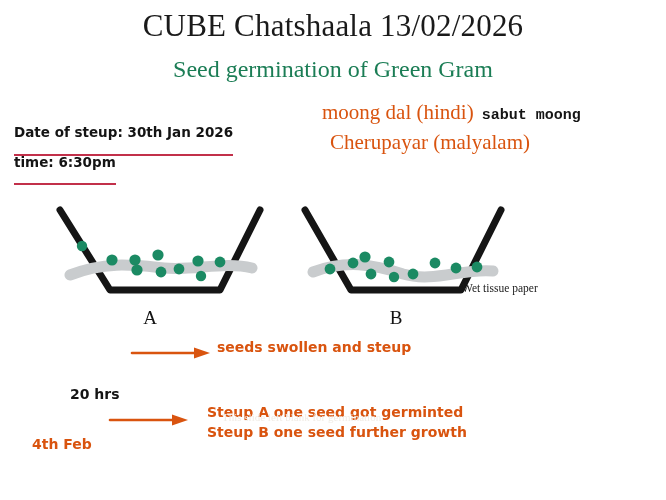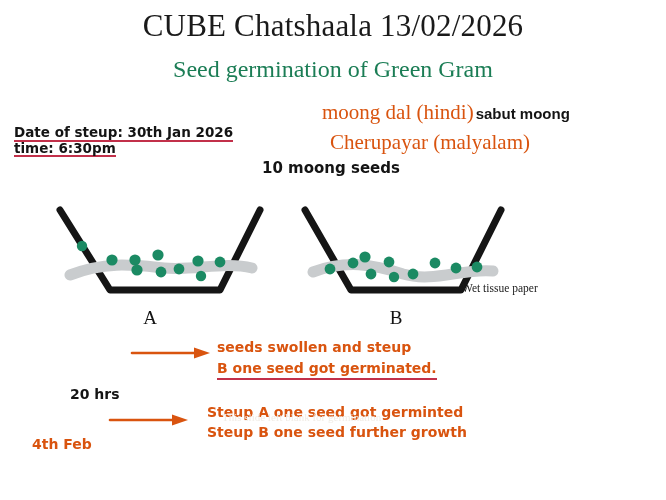--- a/index.html
+++ b/index.html
@@ -47,40 +47,40 @@
     left: 14px; top: 126px;
     font-family: "DejaVu Sans", sans-serif;
     font-size: 13.5px;
     font-weight: 700;
     color: #141414;
     line-height: 1.0;
   }
   .u-red {
     display: inline-block;
     border-bottom: 2.4px solid #c2304a;
-    padding-bottom: 0;
+    padding-bottom: 14px;
   }
   #setup-time-row { }
 
   
   #hindi-row {
     left: 322px; top: 100px;
     white-space: nowrap;
   }
   #hindi-name {
     font-family: "Liberation Serif", serif;
     font-size: 21px;
     color: #d9540f;
   }
   #sabut-name {
-    font-family: Liberation Sans, sans-serif;
+    font-family: Liberation Mono, monospace;
     font-size: 15px;
     font-weight: 700;
     color: #141414;
-    margin-left: 2px;
+    margin-left: 8px;
   }
   #malayalam-name {
     left: 330px; top: 130px;
     font-family: "Liberation Serif", serif;
     font-size: 21px;
     color: #d9540f;
     white-space: nowrap;
   }
   #seed-count {
     left: 262px; top: 159px;
@@ -179,21 +179,20 @@
       <span class="u-red">time: 6:30pm</span>
     </div>
   </div>
 
   <div class="abs" id="hindi-row">
     <span id="hindi-name">moong dal (hindi)</span><span id="sabut-name">sabut moong</span>
   </div>
 
   <div class="abs" id="malayalam-name">Cherupayar (malyalam)</div>
 
-  <div class="abs" id="seed-count">10 moong seeds</div>
 
   <div class="abs beaker-wrap" id="beaker-a-wrap">
     <svg width="230" height="110" viewBox="0 0 230 110">
 
       <path d="M 12 12 L 62 92 L 172 92 L 212 12" fill="none" stroke="#151515" stroke-width="7" stroke-linecap="round" stroke-linejoin="round"></path>
 
       <path d="M 22 77 C 58 63, 86 67, 116 70 C 146 73, 176 63, 204 70" fill="none" stroke="#c9ccce" stroke-width="11" stroke-linecap="round"></path>
       <g id="seeds-a">
           <circle cx="34" cy="48" r="5.2" fill="#1b8a63"></circle>
           <circle cx="64" cy="62" r="5.6" fill="#1b8a63"></circle>
@@ -233,23 +232,20 @@
   <div class="abs" id="tissue-label">Wet tissue paper</div>
 
   <div class="abs obs-sub" id="obs1-hrs">20 hrs</div>
   <div class="abs" id="obs1-arrow">
     <svg class="arrow-svg" width="84" height="16" viewBox="0 0 84 16">
       <line x1="2" y1="8" x2="66" y2="8" stroke="#d9540f" stroke-width="2.6" stroke-linecap="round"></line>
       <path d="M 64 2.5 L 80 8 L 64 13.5 Z" fill="#d9540f"></path>
     </svg>
   </div>
   <div class="abs obs-text" id="obs1-line1">seeds swollen and steup</div>
-  <div class="abs" id="obs1-line2">
-    <span class="obs-text u-red">B one seed got germinated.</span>
-  </div>
 
   <div class="abs obs-date" id="obs2-date">4th Feb</div>
   <div class="abs" id="obs2-arrow">
     <svg class="arrow-svg" width="84" height="16" viewBox="0 0 84 16">
       <line x1="2" y1="8" x2="66" y2="8" stroke="#d9540f" stroke-width="2.6" stroke-linecap="round"></line>
       <path d="M 64 2.5 L 80 8 L 64 13.5 Z" fill="#d9540f"></path>
     </svg>
   </div>
   <div class="abs obs-text" id="obs2-line1">Steup A one seed got germinted</div>
   <div class="abs obs-text" id="obs2-line2">Steup B one seed further growth</div>

